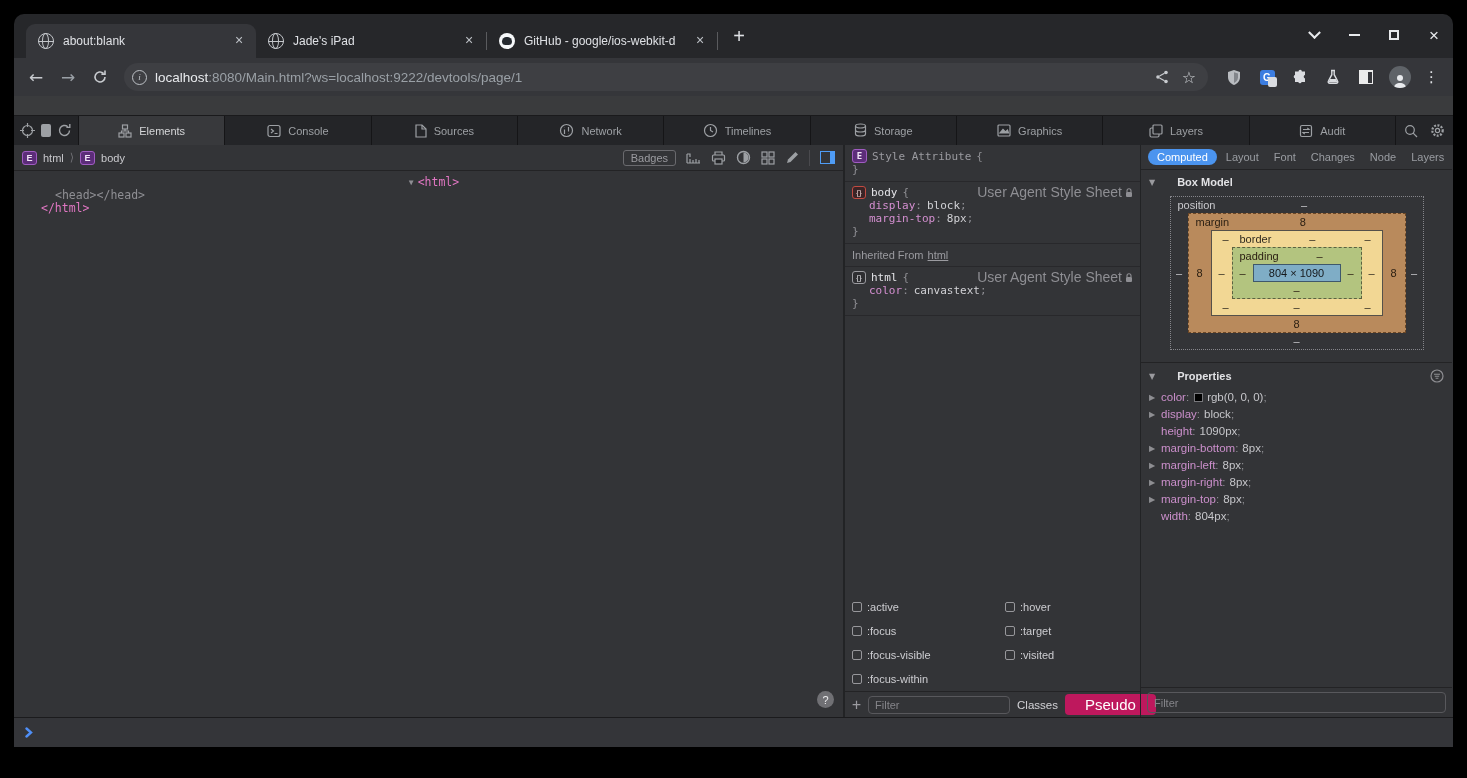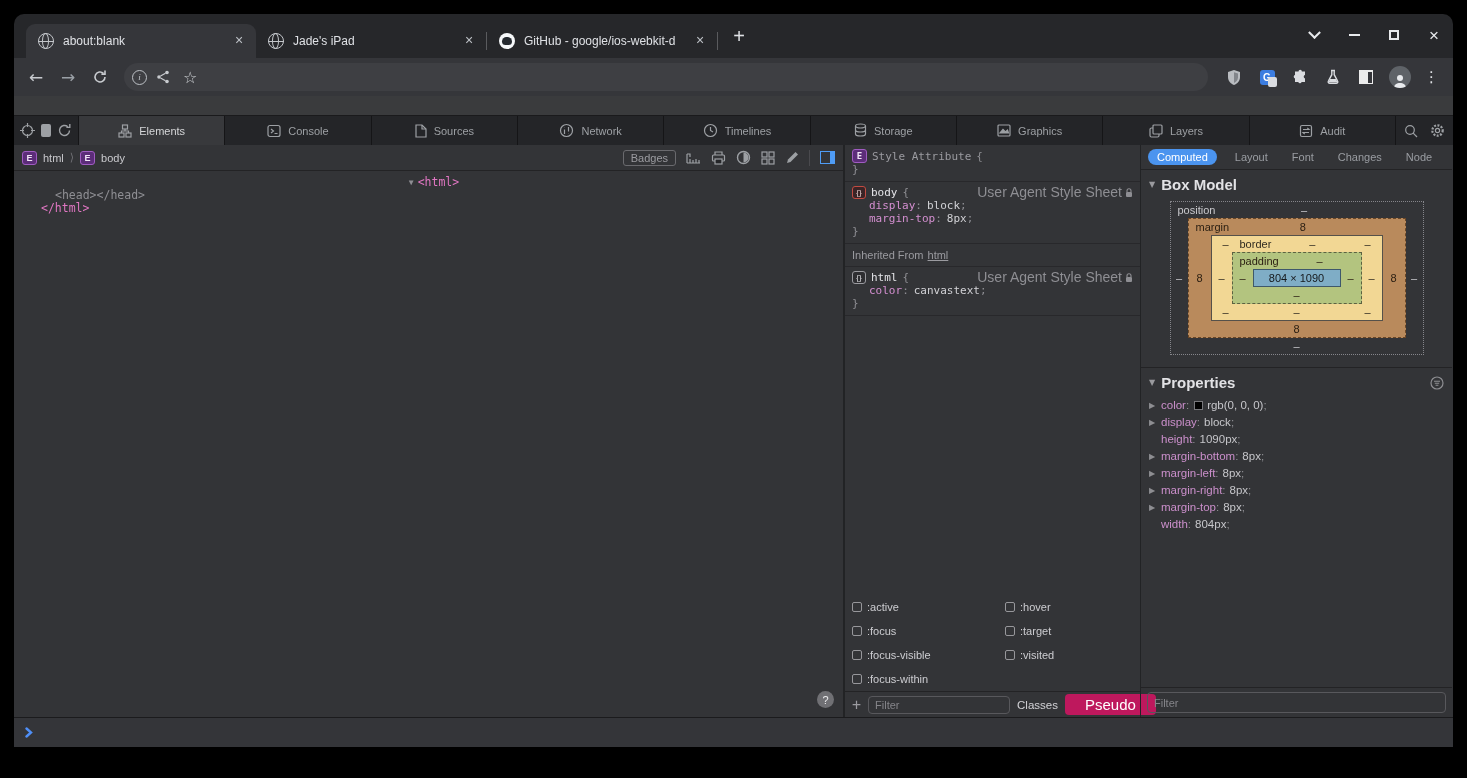--- a/index.html
+++ b/index.html
@@ -116,26 +116,26 @@
   .spbar { height:26px; border-top:1px solid #232325; display:flex; align-items:center; padding:0 7px; gap:7px; }
   .plus { color:#9b9ba0; font-size:15px; }
   .finput { height:18px; border:1px solid #58585c; border-radius:4px; background:transparent; color:#cfcfd3;
             font-size:11px; padding:0 6px; width:142px; font-family:"Liberation Sans", sans-serif; }
   .finput::placeholder { color:#85858a; }
   .classesbtn { margin-left:auto; color:#d2d2d6; font-size:11.5px; font-family:"Liberation Sans", sans-serif; }
   .pseudobtn { background:#be185d; color:#fff; font-size:15px; border-radius:4px; padding:2px 20px; font-family:"Liberation Sans", sans-serif; }
 
   
   .rightpanel { width:311px; display:flex; flex-direction:column; font-size:11px; color:#c9c9cd; }
-  .rptabs { height:25px; display:flex; align-items:center; gap:12px; padding:0 7px; border-bottom:1px solid #232325; }
+  .rptabs { height:25px; display:flex; align-items:center; gap:3px; padding:0 7px; border-bottom:1px solid #232325; }
   .rptab { color:#9a9da2; padding:2px 6px; }
   .rptab.active { background:#4b94ef; color:#fff; border-radius:10px; padding:2px 9px; }
   .secthead { display:flex; align-items:center; gap:6px; padding:6px 8px 4px; }
   .tri { color:#9a9a9e; font-size:8px; font-family:"DejaVu Sans", sans-serif; }
-  .secttitle { color:#e2e2e5; font-weight:bold; font-size:15px; }
+  .secttitle { color:#e2e2e5; font-weight:bold; font-size:11px;margin-left:16px; }
   .filtercirc { margin-left:auto; }
 
   .bmwrap { display:flex; justify-content:center; padding:4px 0 12px; }
   .ring { font-size:11px; color:#2c2013; }
   .rtop,.rbot { height:16px; display:flex; align-items:center; }
   .rlabel { margin-left:7px; }
   .rcv { flex:1; text-align:center; }
   .rmid { display:flex; align-items:center; }
   .rside { text-align:center; }
   .pos { border:1px dotted #85858a; color:#c9c9cd; width:254px; }
@@ -203,20 +203,21 @@
     <span class="navbtn">←</span>
     <span class="navbtn fwd">→</span>
     <span class="navbtn icn">
       <svg width="16" height="16" viewBox="0 0 16 16">
           <path d="M13 8a5 5 0 1 1-1.6-3.7" stroke="#c7cace" stroke-width="1.6" fill="none"></path>
           <path d="M13 1.5v3.6H9.4" stroke="#c7cace" stroke-width="1.6" fill="none"></path>
         </svg>
     </span>
     <div class="urlpill">
       <span class="infoicon">i</span>
+      <span class="urltext"><span class="host">localhost</span><span>:8080/Main.html?ws=localhost:9222/devtools/page/1</span></span>
       <span class="pillicons">
         <span class="icn">
           <svg width="16" height="16" viewBox="0 0 16 16">
               <circle cx="12" cy="3.5" r="1.8" fill="#c7cace"></circle>
               <circle cx="4" cy="8" r="1.8" fill="#c7cace"></circle>
               <circle cx="12" cy="12.5" r="1.8" fill="#c7cace"></circle>
               <path d="M5.5 7l5-2.8M5.5 9l5 2.8" stroke="#c7cace" stroke-width="1.3"></path>
             </svg>
         </span>
         <span class="star">☆</span>

